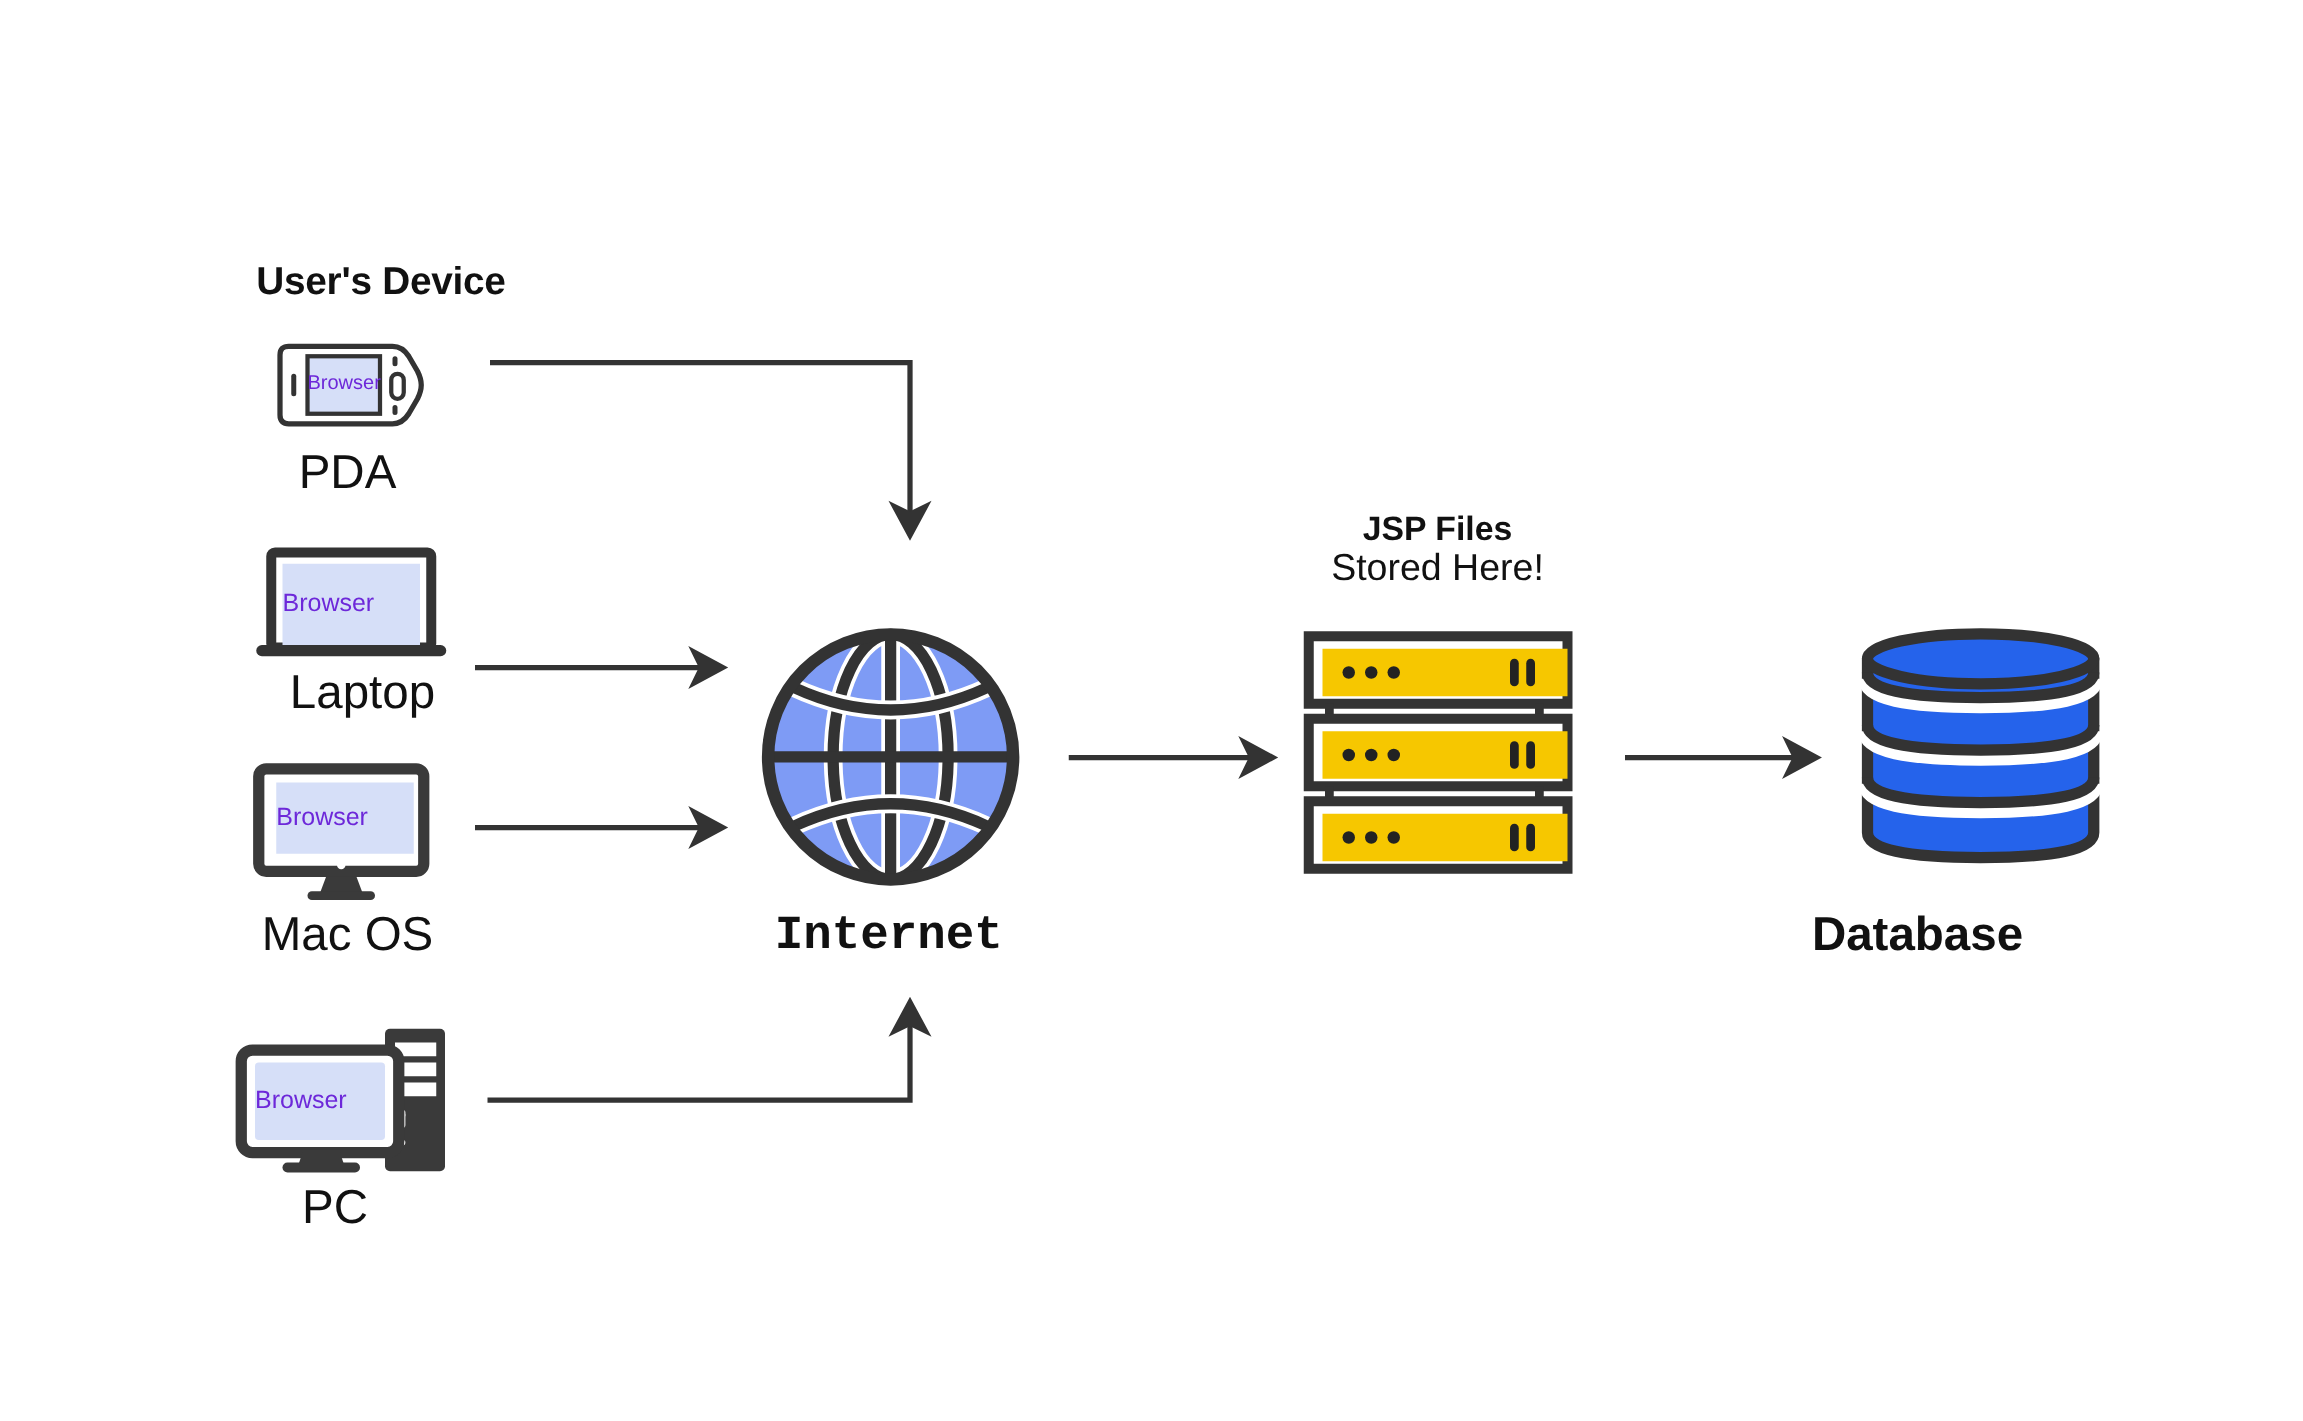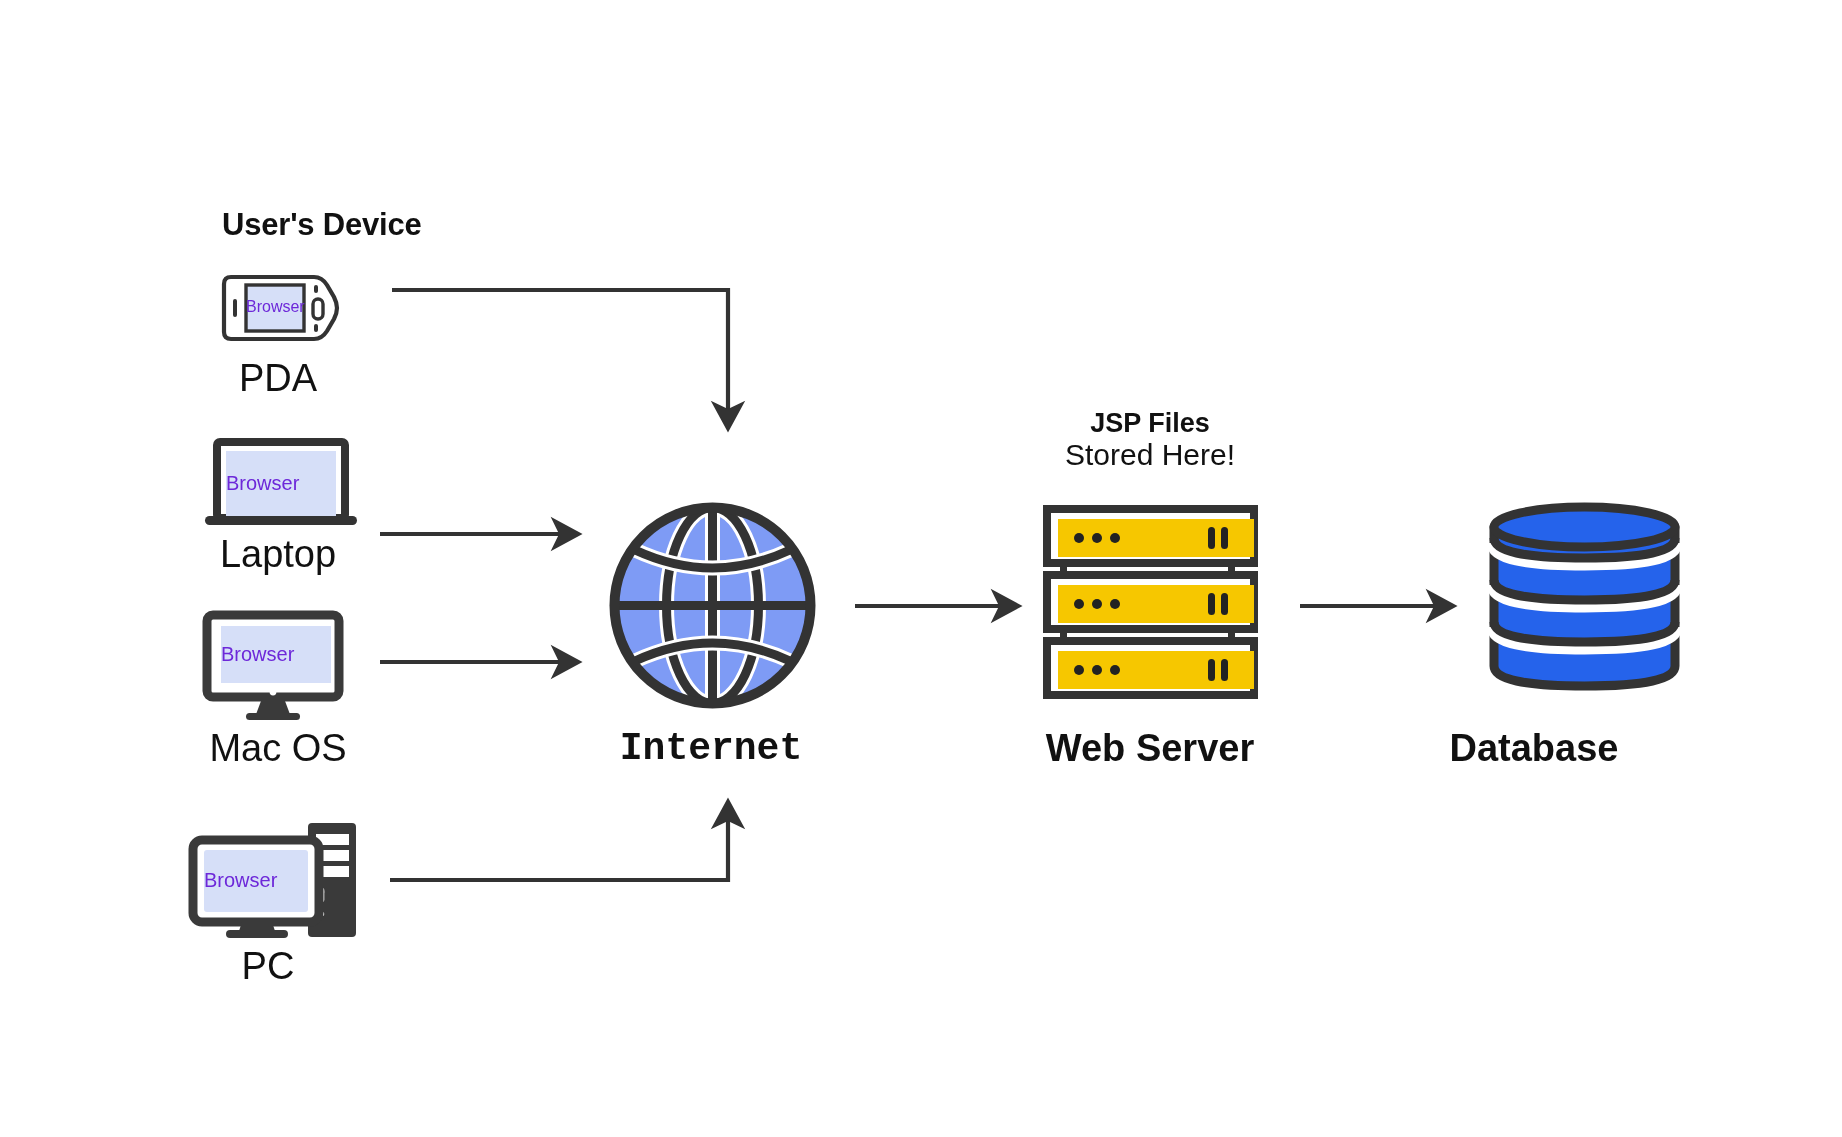--- a/index.html
+++ b/index.html
@@ -31,21 +31,20 @@
   }
 
   
   .section-title {
     position: absolute;
     font-size: 31px;
     font-weight: bold;
     letter-spacing: -0.2px;
     color: #111111;
     white-space: nowrap;
-    margin-left: 17px;
   }
   .node-label {
     position: absolute;
     font-size: 38px;
     font-weight: normal;
     color: #111111;
     white-space: nowrap;
     text-align: center;
   }
   .node-label.bold {
@@ -150,21 +149,21 @@
     <svg class="icon-svg" width="152" height="90" viewBox="0 0 152 90">
 
       <rect x="12" y="2" width="128" height="76" rx="3" fill="#ffffff" stroke="#333333" stroke-width="8"></rect>
 
       <rect x="21" y="11" width="110" height="67" fill="#d6dff8"></rect>
 
       <rect x="0" y="76" width="152" height="9" rx="4.5" fill="#333333"></rect>
     </svg>
     <div class="browser-text" style="position:absolute; left:21px; top:33px; width:110px;">Browser</div>
   </div>
-  <div class="node-label" style="left:158px; top:533px; width:240px;">Laptop</div>
+  <div class="node-label" style="left:170px; top:533px; width:240px;">Laptop</div>
 
   <div class="node" style="left:205px; top:613px; width:136px; height:110px;">
     <svg class="icon-svg" width="136" height="110" viewBox="0 0 136 110">
 
       <rect x="2" y="2" width="132" height="82" rx="6" fill="#ffffff" stroke="#3a3a3a" stroke-width="9"></rect>
 
       <rect x="10" y="10" width="116" height="62" fill="#ffffff"></rect>
 
       <rect x="16" y="13" width="110" height="57" fill="#d6dff8"></rect>
 
@@ -269,21 +268,20 @@
           <rect x="15" y="146" width="196" height="38" fill="#f6c700"></rect>
           <circle cx="36" cy="165" r="5" fill="#222222"></circle>
           <circle cx="54" cy="165" r="5" fill="#222222"></circle>
           <circle cx="72" cy="165" r="5" fill="#222222"></circle>
           <rect x="165" y="154" width="7" height="22" rx="3.5" fill="#222222"></rect>
           <rect x="178" y="154" width="7" height="22" rx="3.5" fill="#222222"></rect>
         </g>
       </g>
     </svg>
   </div>
-  <div class="node-label bold" style="left:1000px; top:727px; width:300px;">Web Server</div>
 
   <div class="node" style="left:1487px; top:500px; width:195px; height:193px;">
     <svg class="icon-svg" width="195" height="193" viewBox="0 0 195 193">
 
       <path d="M7,27 L7,166 Q7,186 97.5,186 Q188,186 188,166 L188,27 Z" fill="#2563eb" stroke="#333333" stroke-width="9" stroke-linejoin="round"></path>
 
       <path d="M7,127 Q7,147 97.5,147 Q188,147 188,127" fill="none" stroke="#ffffff" stroke-width="15"></path>
       <path d="M7,122 Q7,142 97.5,142 Q188,142 188,122" fill="none" stroke="#333333" stroke-width="9"></path>
 
       <path d="M7,85 Q7,105 97.5,105 Q188,105 188,85" fill="none" stroke="#ffffff" stroke-width="15"></path>

